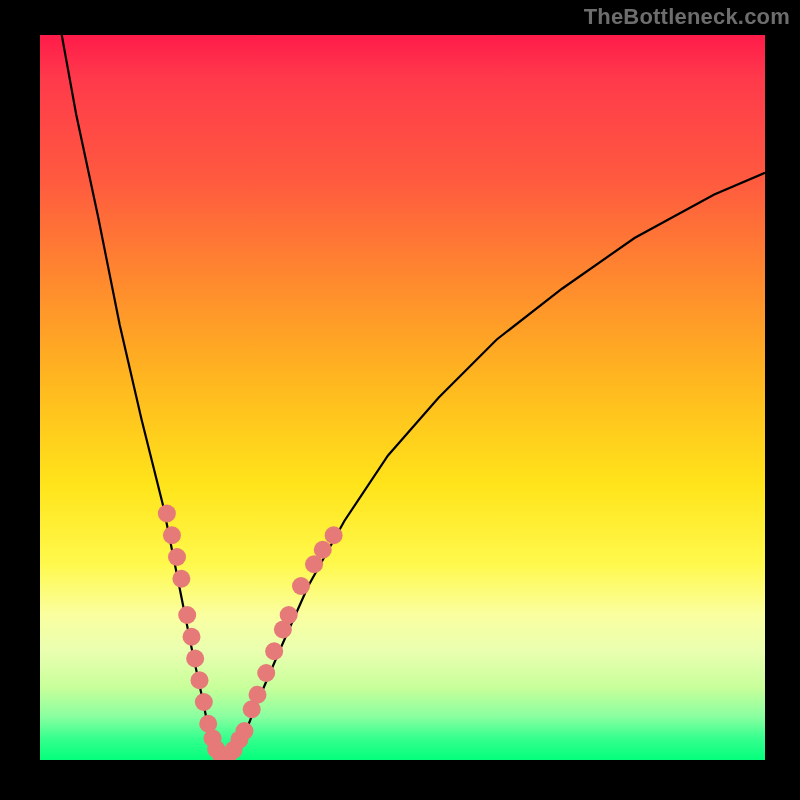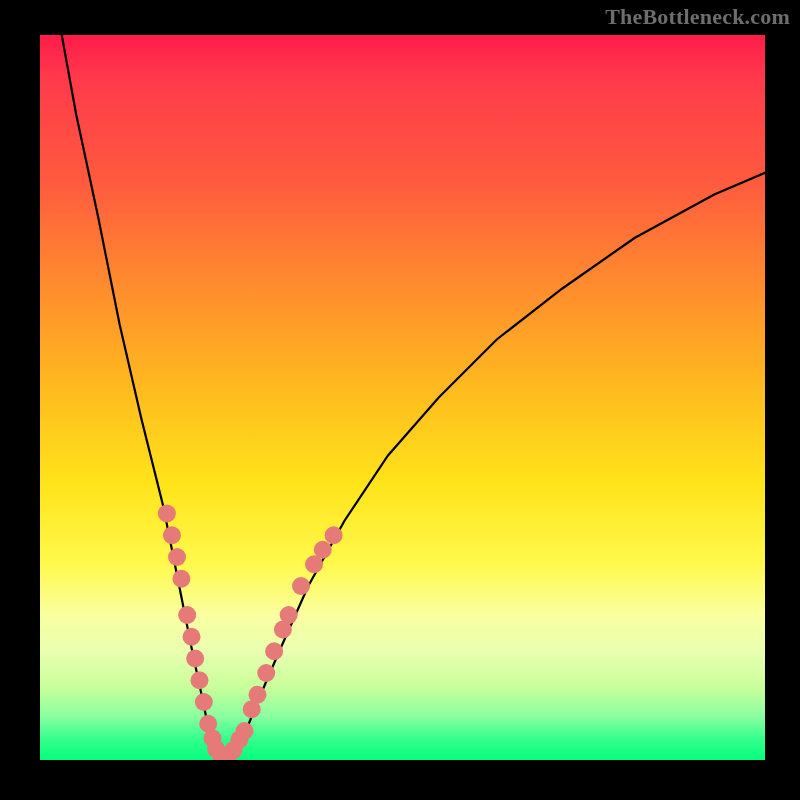--- a/index.html
+++ b/index.html
@@ -39,21 +39,21 @@
       #c8ff9a 90%,
       #8affa0 94%,
       #36ff8e 97%,
       #04ff7c 100%
     );
   }
   .watermark {
     position: absolute;
     top: 4px;
     right: 10px;
-    font-family: Liberation Serif, serif;
+    font-family: Liberation Sans, sans-serif;
     font-size: 22px;
     font-weight: 600;
     color: #6d6d6d;
     letter-spacing: 0.2px;
   }
   svg.overlay {
     position: absolute;
     left: 40px;
     top: 35px;
     width: 725px;

